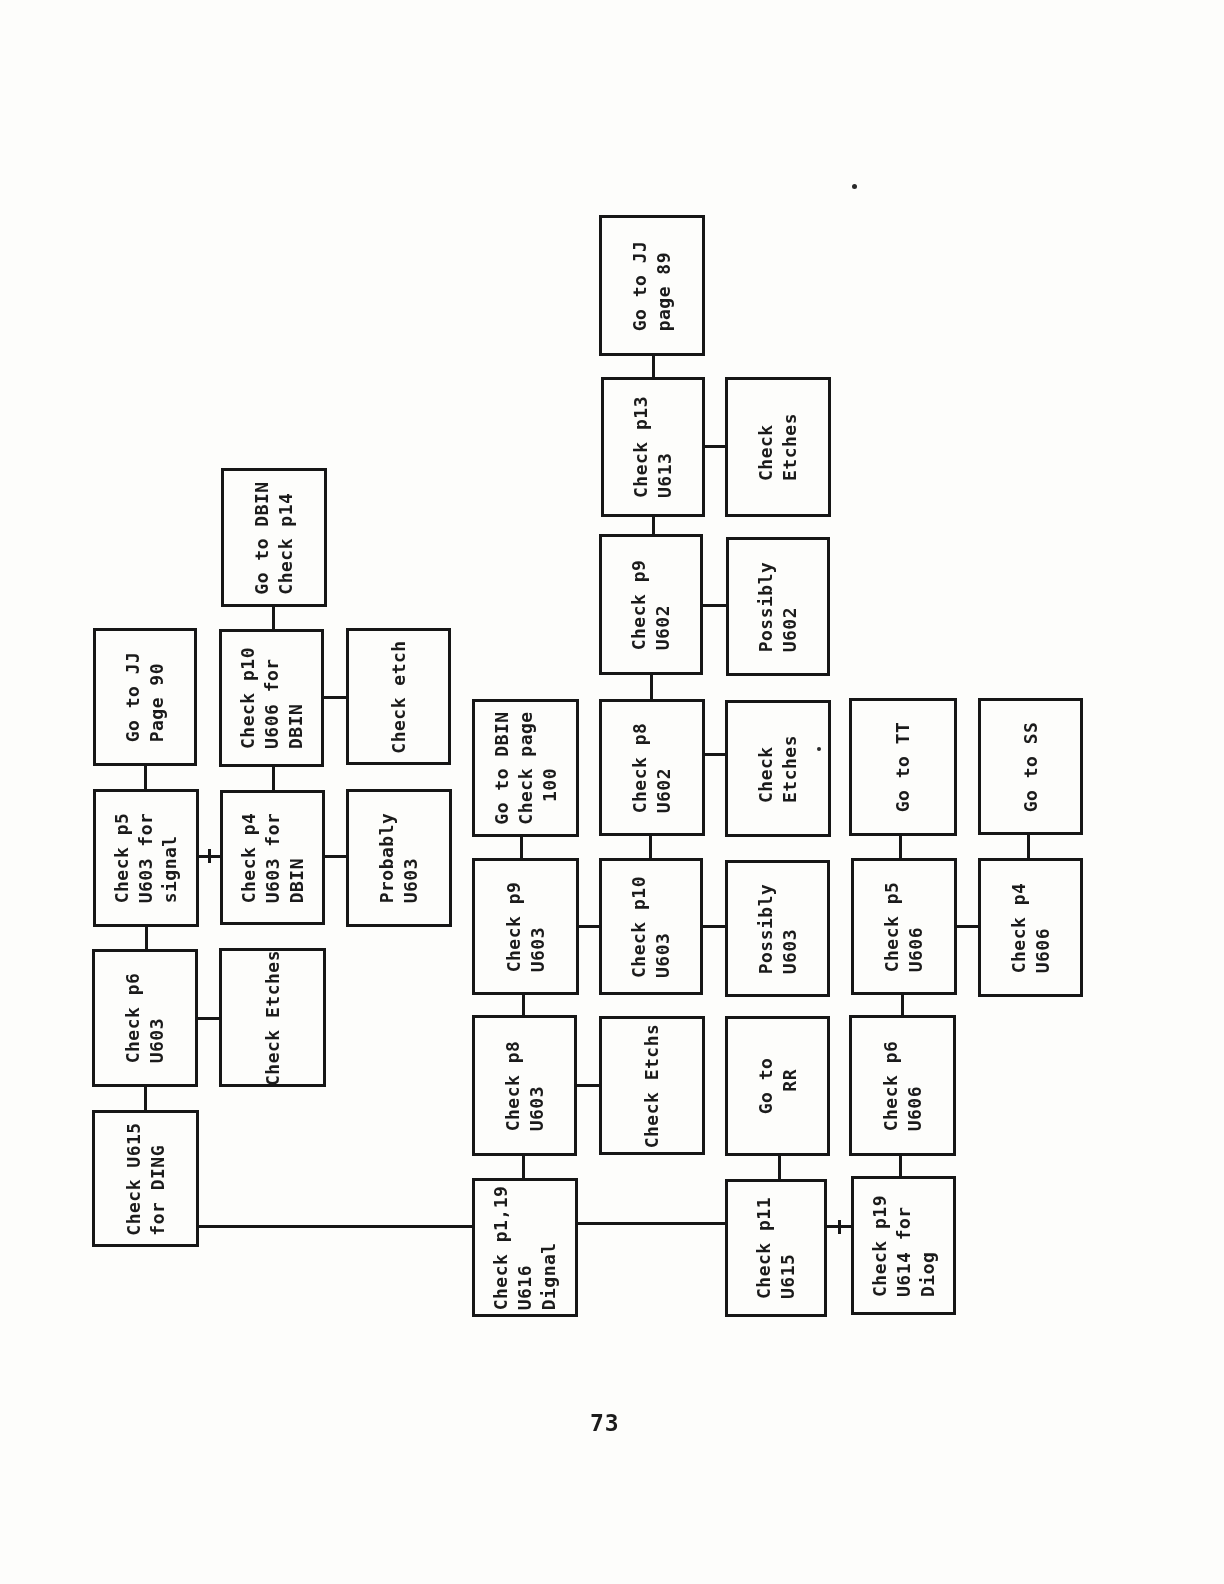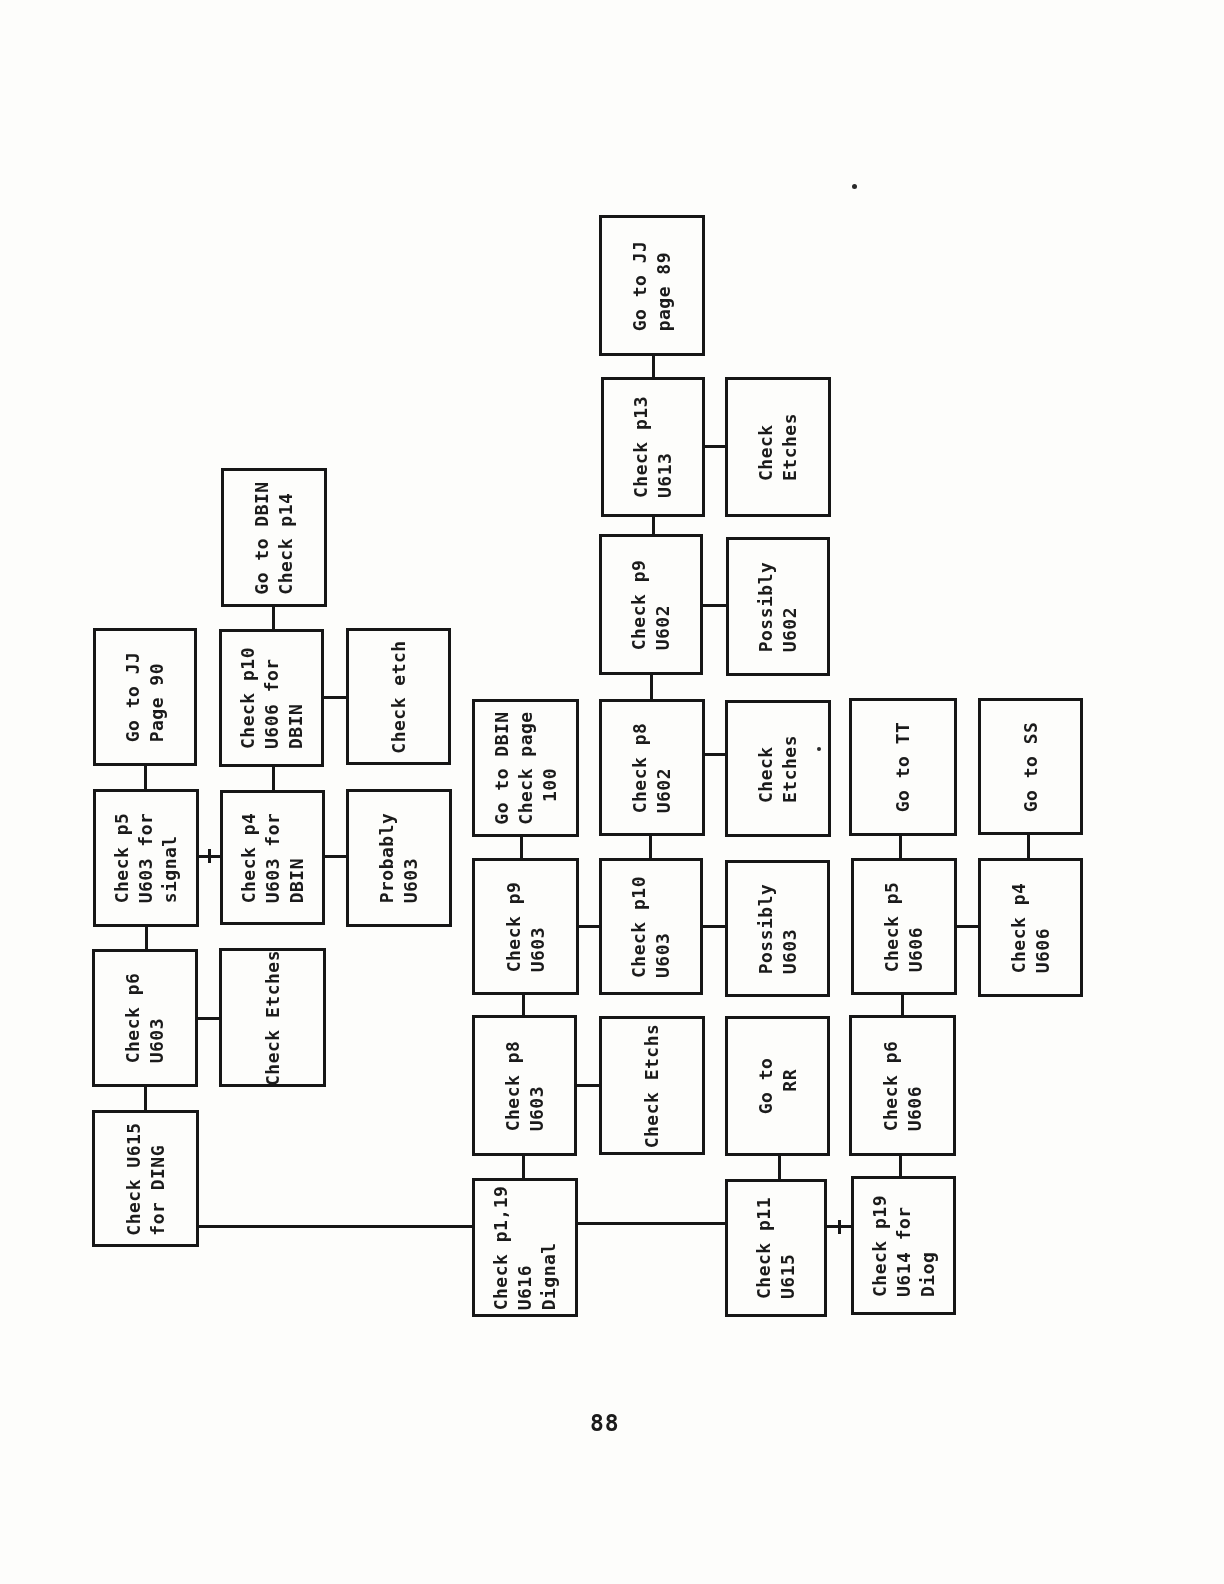--- a/index.html
+++ b/index.html
@@ -268,14 +268,14 @@
   <div class="edge h e28"></div>
   <div class="edge v e29"></div>
   <div class="edge h e30"></div>
   <div class="edge v e31"></div>
 
   <div class="tick t1"></div>
   <div class="tick t2"></div>
   <div class="speck sp1"></div>
   <div class="speck sp2"></div>
 
-  <div id="pageno">88</div>
+  <div id="pageno">73</div>
 </div>
 
 </body></html>

